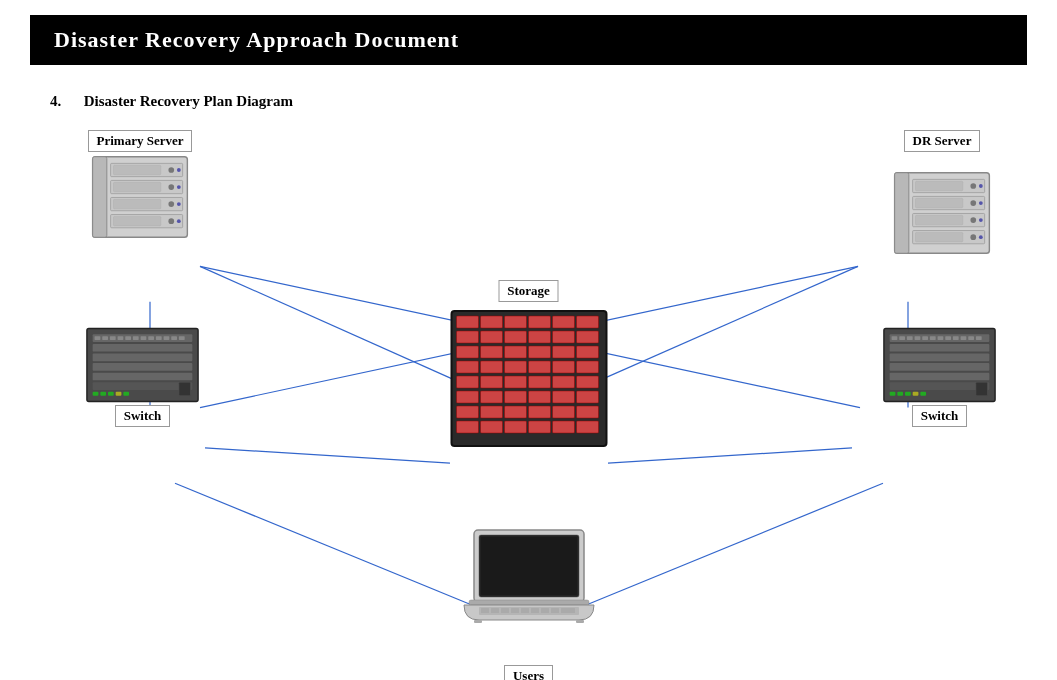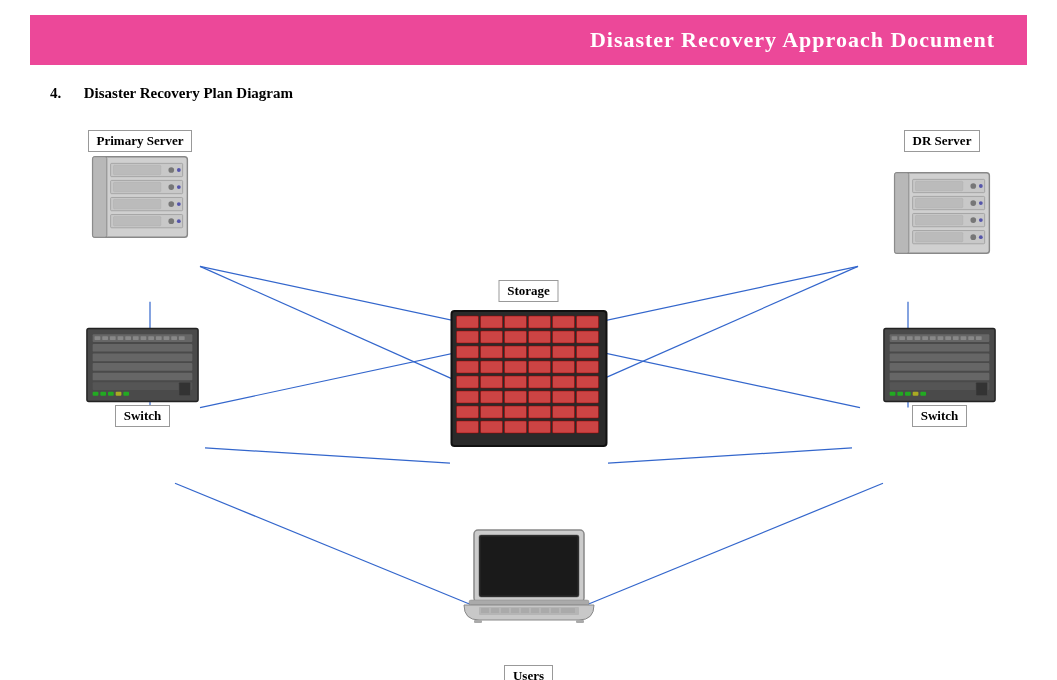--- a/index.html
+++ b/index.html
@@ -11,33 +11,33 @@
       overflow: hidden;
       position: relative;
     }
     .page {
       width: 1057px;
       height: 680px;
       background: #fff;
       position: relative;
     }
     .header {
-      background: #ec4899;
+      background: #000000;
       margin: 15px 30px 0 30px;
-      padding: 12px 32px;
-      text-align: right;
+      padding: 12px 24px;
+      text-align: left;
     }
     .header h1 {
       color: #fff;
       font-size: 22px;
       font-weight: bold;
       letter-spacing: 1px;
     }
     .section-title {
-      margin: 20px 0 10px 50px;
+      margin: 28px 0 10px 50px;
       font-size: 15px;
       font-weight: bold;
     }
     .diagram-area {
       position: absolute;
       top: 95px;
       left: 30px;
       right: 30px;
       bottom: 10px;
     }

